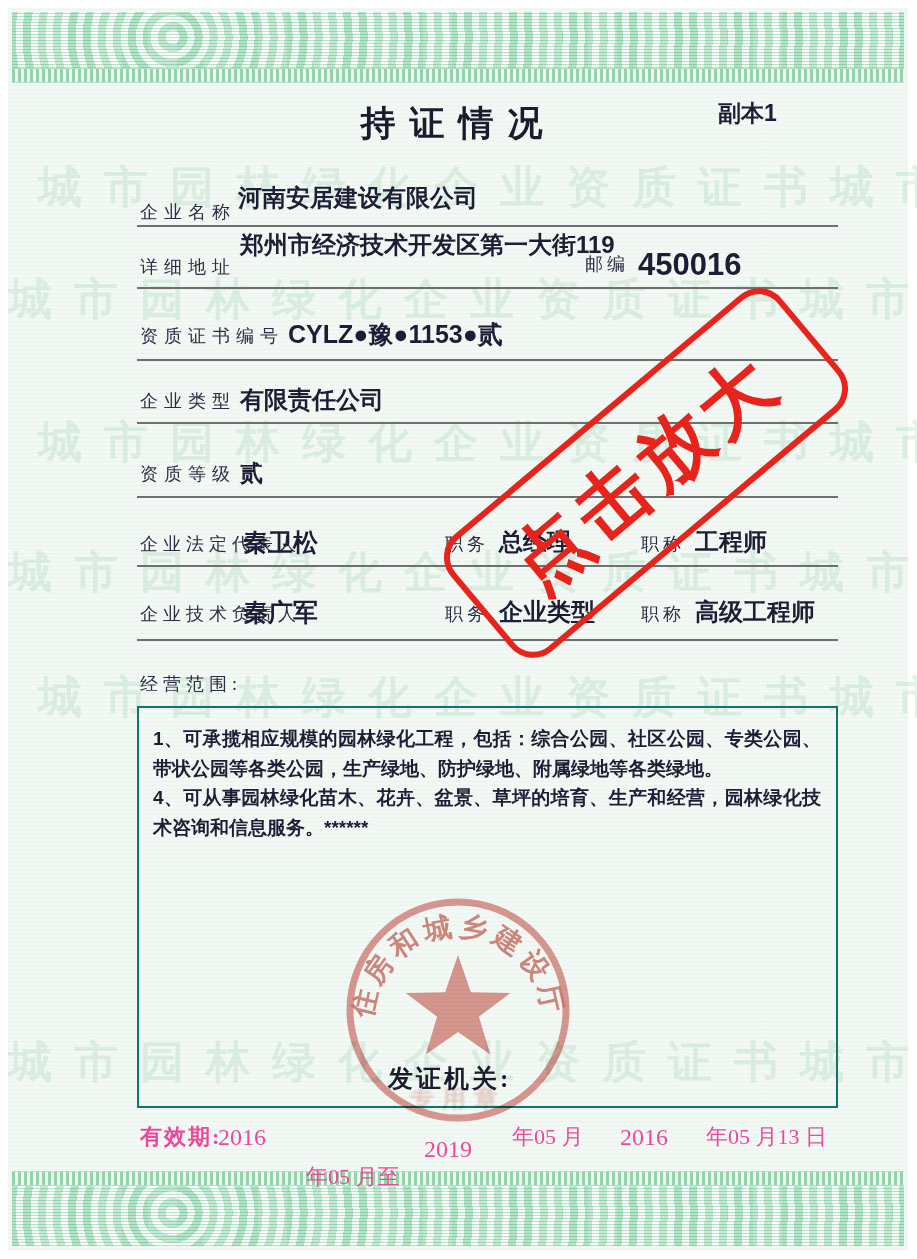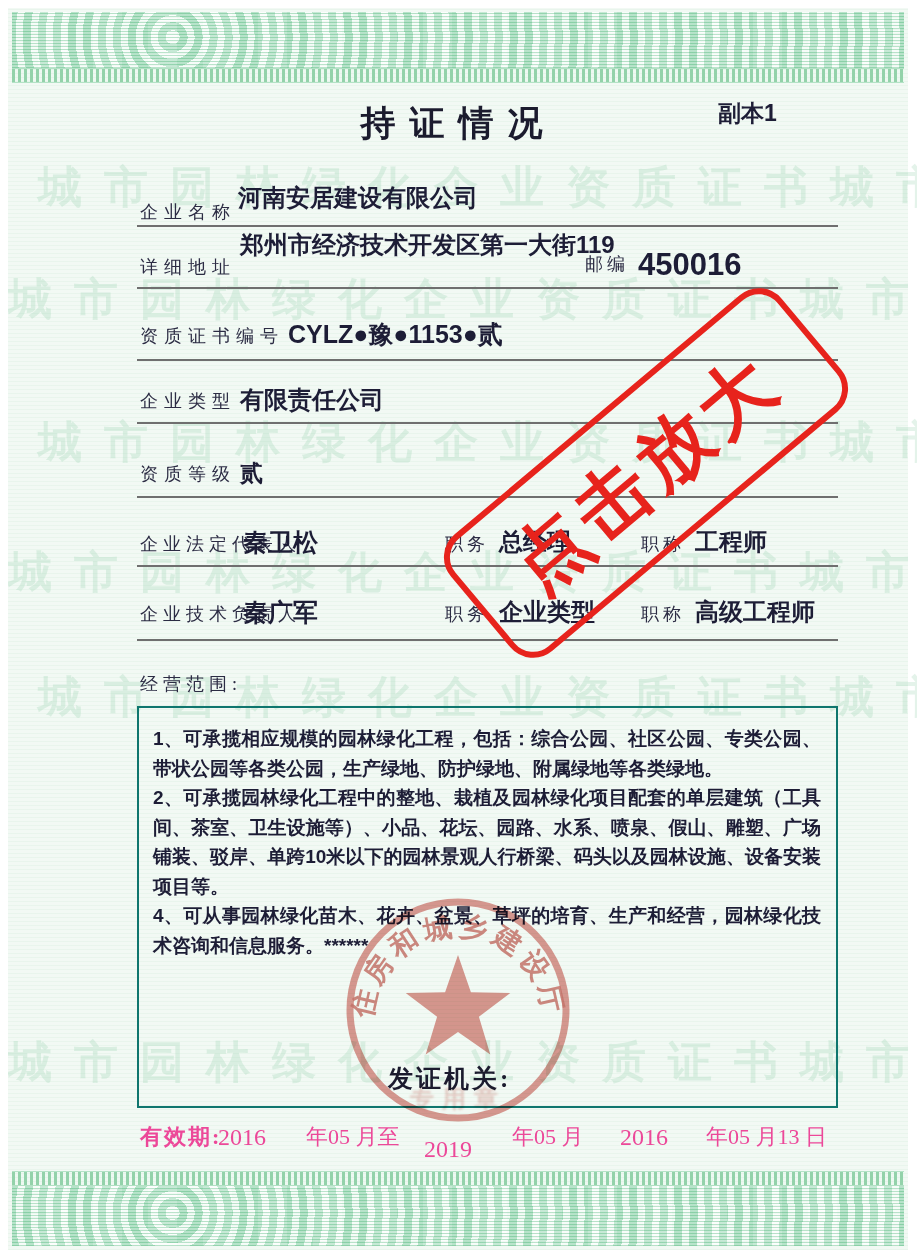--- a/index.html
+++ b/index.html
@@ -115,30 +115,29 @@
   <span class="lab" style="left:445px;top:602px;letter-spacing:4px;">职务</span>
   <span class="val" style="left:499px;top:596px;">企业类型</span>
   <span class="lab" style="left:641px;top:602px;letter-spacing:4px;">职称</span>
   <span class="val" style="left:695px;top:596px;">高级工程师</span>
   <div class="hline" style="top:639px;"></div>
 
   <span class="lab" style="left:140px;top:672px;letter-spacing:5px;">经营范围:</span>
   <div class="scopebox">
     <div class="scopetext">
       <div>1、可承揽相应规模的园林绿化工程，包括：综合公园、社区公园、专类公园、带状公园等各类公园，生产绿地、防护绿地、附属绿地等各类绿地。</div>
-      <div>2、可承揽园林绿化工程中的整地、栽植及园林绿化项目配套的单层建筑（工具间、茶室、卫生设施等）、小品、花坛、园路、水系、喷泉、假山、雕塑、广场铺装、驳岸、单跨10米以下的园林景观人行桥梁、码头以及园林设施、设备安装项目等。</div>
       <div>4、可从事园林绿化苗木、花卉、盆景、草坪的培育、生产和经营，园林绿化技术咨询和信息服务。******</div>
     </div>
   </div>
   <div class="issuer">发证机关:</div>
 
   <div class="validity">
     <span style="left:140px;font-weight:bold;letter-spacing:2px;">有效期:</span>
     <span class="vnum" style="left:218px;top:2px;">2016</span>
-    <span style="left:306px;">年05 月至</span>
+    <span style="left:306px;margin-top:40px;">年05 月至</span>
     <span class="vnum" style="left:424px;top:2px;margin-top:12px;">2019</span>
     <span style="left:512px;">年05 月</span>
     <span class="vnum" style="left:620px;top:2px;">2016</span>
     <span style="left:706px;">年05 月13  日</span>
   </div>
 
   <svg class="seal" viewBox="0 0 250 250">
     <circle cx="125" cy="125" r="108" fill="none" stroke="#d4766e" stroke-width="7" opacity="0.8"></circle>
     <polygon opacity="0.82" fill="#d4766e" points="125,70 137.9,107.2 177.3,108 145.9,131.8 157.3,169.5 125,147 92.7,169.5 104.1,131.8 72.7,108 112.1,107.2"></polygon>
     <defs>

